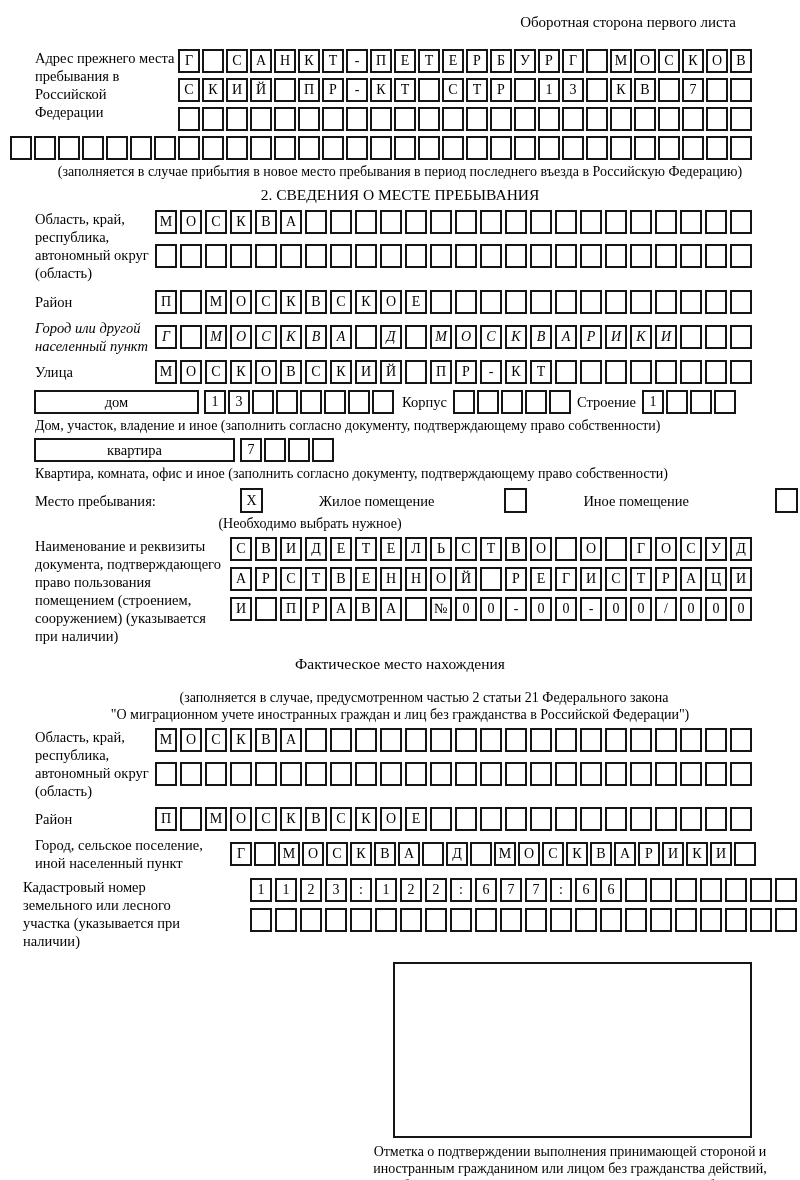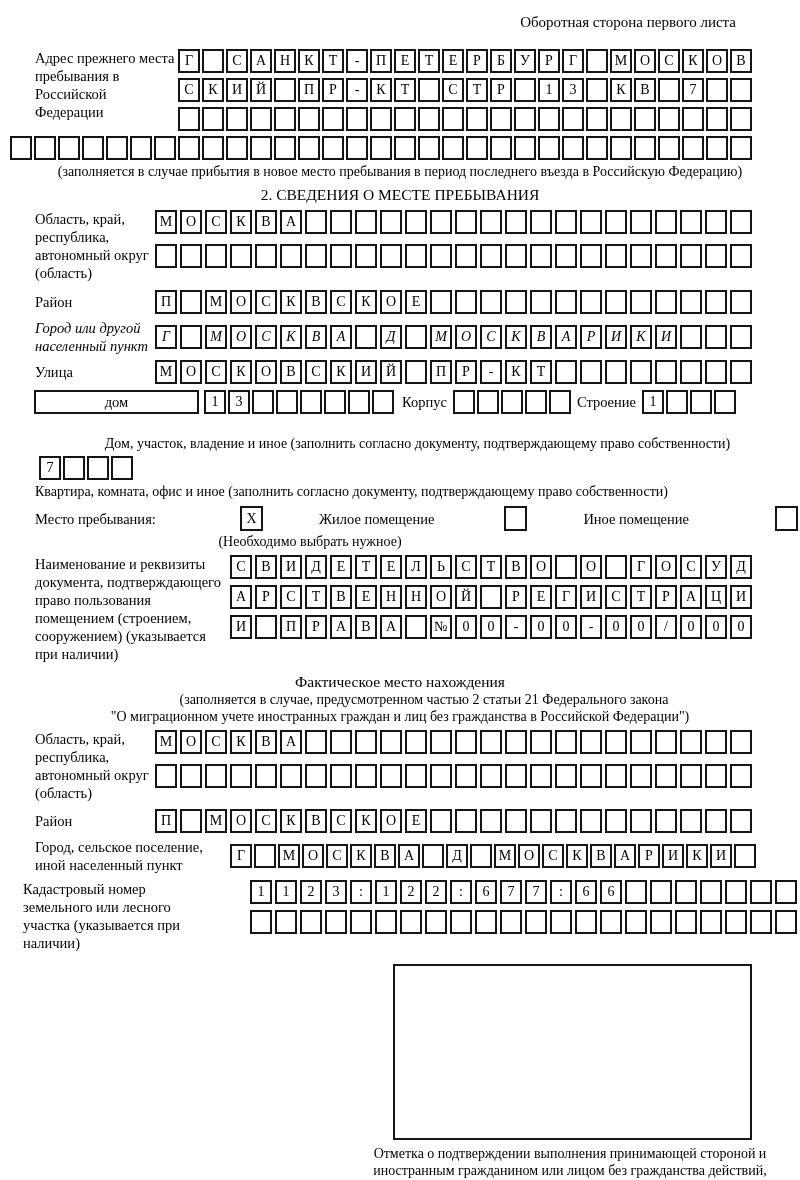--- a/index.html
+++ b/index.html
@@ -320,23 +320,24 @@
         <div class="cell"></div>
       </div>
     <div class="lbl" style="margin-left:4px;">Строение</div>
     <div class="cellrow" style="margin-left:6px;">
         <div class="cell">1</div>
         <div class="cell"></div>
         <div class="cell"></div>
         <div class="cell"></div>
       </div>
   </div>
-  <div class="note" style="margin-top:21px;text-align:center;padding-left:35px;">Дом, участок, владение и иное (заполнить согласно документу, подтверждающему право собственности)</div>
+  <div class="note" style="margin-top:3px;text-align:left;padding-left:35px;">Дом, участок, владение и иное (заполнить согласно документу, подтверждающему право собственности)</div>
 
   <div class="frow" style="margin-top:4px;padding-left:34px;">
+    <div class="labelbox" style="width:197px;">квартира</div>
     <div class="cellrow" style="margin-left:5px;">
         <div class="cell">7</div>
         <div class="cell"></div>
         <div class="cell"></div>
         <div class="cell"></div>
       </div>
   </div>
   <div class="note" style="margin-top:3px;text-align:left;padding-left:35px;">Квартира, комната, офис и иное (заполнить согласно документу, подтверждающему право собственности)</div>
 
   <div class="frow" style="margin-top:6px;padding-left:35px;gap:48px;">
@@ -419,21 +420,21 @@
           <div class="cell">0</div>
           <div class="cell">/</div>
           <div class="cell">0</div>
           <div class="cell">0</div>
           <div class="cell">0</div>
         </div>
     </div>
   </div>
 
   <div class="title" style="margin-top:10px;">Фактическое место нахождения</div>
-  <div class="note" style="margin-top:0;padding-left:48px;">(заполняется в случае, предусмотренном частью 2 статьи 21 Федерального закона</div>
+  <div class="note" style="margin-top:16px;padding-left:48px;">(заполняется в случае, предусмотренном частью 2 статьи 21 Федерального закона</div>
   <div class="note">"О миграционном учете иностранных граждан и лиц без гражданства в Российской Федерации")</div>
 
   <div class="frow-top" style="margin-top:5px;padding-left:35px;">
     <div class="lbl" style="width:120px;">Область, край, республика, автономный округ (область)</div>
     <div class="stack p25">
       <div class="cellrow">
           <div class="cell">М</div>
           <div class="cell">О</div>
           <div class="cell">С</div>
           <div class="cell">К</div>

